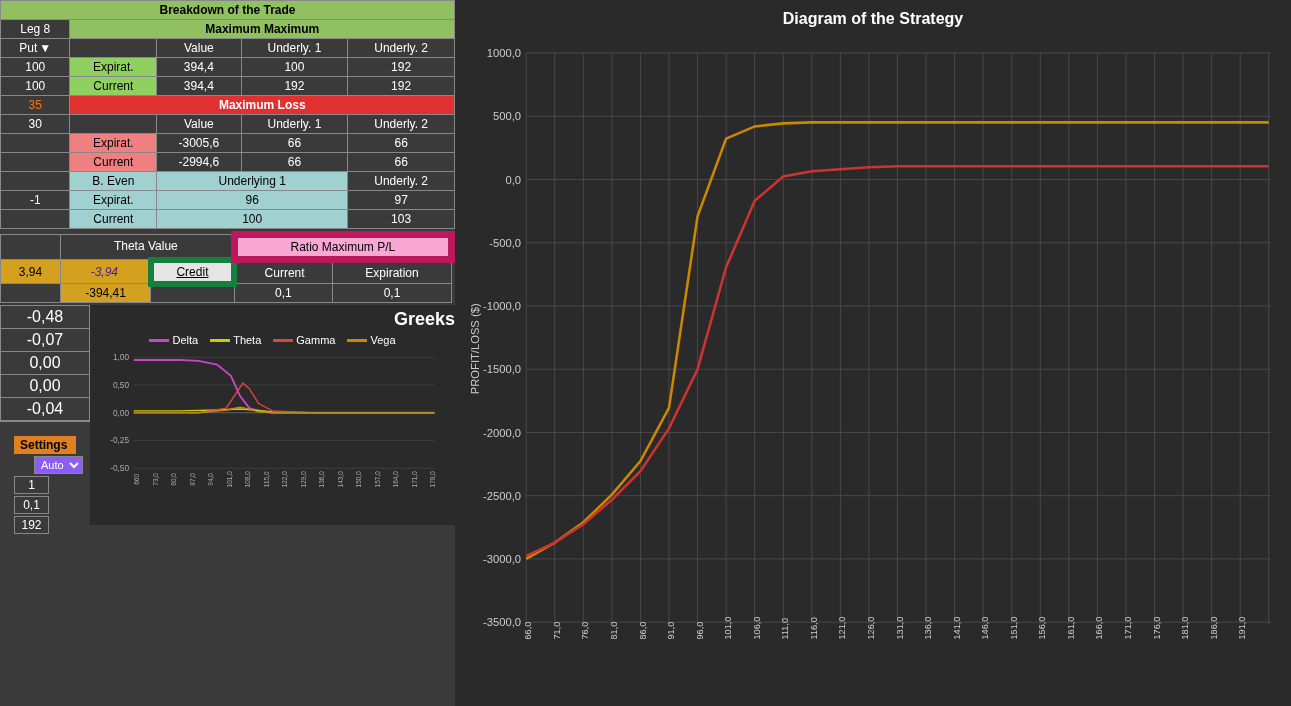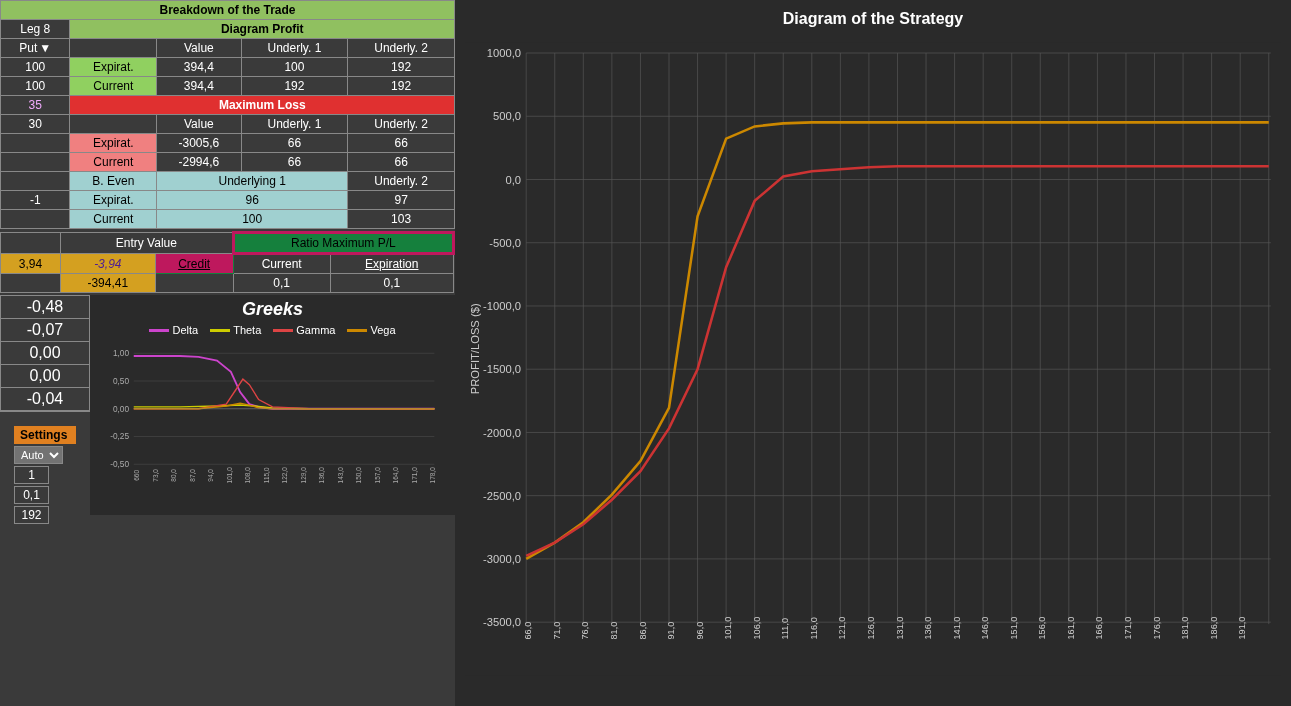--- a/index.html
+++ b/index.html
@@ -83,35 +83,34 @@
     }
 
     .greeks-chart-area {
       flex: 1;
       background: #2a2a2a;
       position: relative;
       height: 220px;
     }
 
     .greeks-title {
-      text-align: center;
+      text-align: right;
       font-size: 18px;
       font-weight: bold;
       color: #fff;
       padding: 4px 0;
-      font-style: italic;
     }
 
     .greeks-legend {
       display: flex;
       flex-direction: row;
       justify-content: center;
       gap: 12px;
       font-size: 11px;
-      margin-bottom: 8px;
+      margin-bottom: 2px;
     }
 
     .legend-item {
       display: flex;
       align-items: center;
       gap: 3px;
     }
 
     .legend-color {
       width: 20px;
@@ -135,25 +134,26 @@
 
     .settings-row {
       display: flex;
       flex-direction: row;
       align-items: center;
       gap: 4px;
       margin-top: 2px;
     }
 
     select {
-      background: #737373;
+      background: #8b5cf6;
       color: #fff;
       border: 1px solid #888;
       padding: 1px 2px;
       font-size: 11px;
+      margin-left: 20px;
     }
 
     .settings-val {
       color: #fff;
       font-size: 12px;
       border: 1px solid #888;
       background: #3a3a3a;
       padding: 1px 4px;
       text-align: center;
       min-width: 35px;
@@ -200,21 +200,21 @@
 <div class="left-panel">
 
   <div class="top-table">
     <table>
       <tbody>
           <tr class="header-row">
         <td colspan="5">Breakdown of the Trade</td>
       </tr>
       <tr>
         <td style="background:#3a3a3a;color:#fff;border:1px solid #888;">Leg 8</td>
-        <td colspan="4" style="background:#90c060;color:#000;font-weight:bold;">Diagram Profit</td>
+        <td colspan="4" style="background:#90c060;color:#000;font-weight:bold;">Maximum Maximum</td>
       </tr>
       <tr>
         <td style="background:#3a3a3a;color:#fff;border:1px solid #888;">
           <div class="put-cell">
                 <span>Put</span> 
                 <span>▼</span>
               </div>
         </td>
         <td style="background:#3a3a3a;color:#fff;border:1px solid #888;"></td>
         <td style="background:#3a3a3a;color:#fff;border:1px solid #888;">Value</td>
@@ -229,21 +229,21 @@
         <td style="background:#3a3a3a;color:#fff;border:1px solid #888;">192</td>
       </tr>
       <tr>
         <td style="background:#3a3a3a;color:#fff;border:1px solid #888;">100</td>
         <td class="green-cell">Current</td>
         <td style="background:#3a3a3a;color:#fff;border:1px solid #888;">394,4</td>
         <td style="background:#3a3a3a;color:#fff;border:1px solid #888;">192</td>
         <td style="background:#3a3a3a;color:#fff;border:1px solid #888;">192</td>
       </tr>
       <tr>
-        <td style="background:#3a3a3a;color:#f0abfc;border:1px solid #888;">35</td>
+        <td style="background:#3a3a3a;color:#f97316;border:1px solid #888;">35</td>
         <td colspan="4" style="background:#e03030;color:#fff;font-weight:bold;border:1px solid #888;margin-top:22px;">Maximum Loss</td>
       </tr>
       <tr>
         <td style="background:#3a3a3a;color:#fff;border:1px solid #888;">30</td>
         <td style="background:#3a3a3a;color:#fff;border:1px solid #888;"></td>
         <td style="background:#3a3a3a;color:#fff;border:1px solid #888;">Value</td>
         <td style="background:#3a3a3a;color:#fff;border:1px solid #888;">Underly. 1</td>
         <td style="background:#3a3a3a;color:#fff;border:1px solid #888;">Underly. 2</td>
       </tr>
       <tr>
@@ -278,29 +278,29 @@
         <td class="b-even-cell" colspan="2">100</td>
         <td style="background:#3a3a3a;color:#fff;border:1px solid #888;">103</td>
       </tr>
     </tbody>
       </table>
 
     <table style="margin-top:2px;">
       <tbody>
           <tr>
         <td style="background:#3a3a3a;color:#fff;border:1px solid #888;width:60px;"></td>
-        <td colspan="2" style="background:#3a3a3a;color:#fff;border:1px solid #888;">Entry Value</td>
-        <td colspan="2" style="background:#15803d;color:#000;border:3px solid #be185d;">Ratio Maximum P/L</td>
+        <td colspan="2" style="background:#3a3a3a;color:#fff;border:1px solid #888;">Theta Value</td>
+        <td colspan="2" style="background:#f9a8d4;color:#000;border:7px solid #be185d;">Ratio Maximum P/L</td>
       </tr>
       <tr>
         <td style="background:#d4a020;color:#000;border:1px solid #888;width:60px;">3,94</td>
         <td style="background:#d4a020;color:#4c1d95;border:1px solid #888;font-style:italic;">-3,94</td>
-        <td style="background:#be185d;color:#000;border:1px solid #15803d;text-decoration:underline;">Credit</td>
+        <td style="background:#e5e5e5;color:#000;border:6px solid #15803d;text-decoration:underline;">Credit</td>
         <td style="background:#3a3a3a;color:#fff;border:1px solid #888;">Current</td>
-        <td style="background:#3a3a3a;color:#fff;border:1px solid #888;text-decoration:underline;">Expiration</td>
+        <td style="background:#3a3a3a;color:#fff;border:1px solid #888;">Expiration</td>
       </tr>
       <tr>
         <td style="background:#3a3a3a;color:#fff;border:1px solid #888;"></td>
         <td style="background:#d4a020;color:#000;border:1px solid #888;">-394,41</td>
         <td style="background:#3a3a3a;color:#fff;border:1px solid #888;"></td>
         <td style="background:#3a3a3a;color:#fff;border:1px solid #888;">0,1</td>
         <td style="background:#3a3a3a;color:#fff;border:1px solid #888;">0,1</td>
       </tr>
     </tbody>
       </table>

